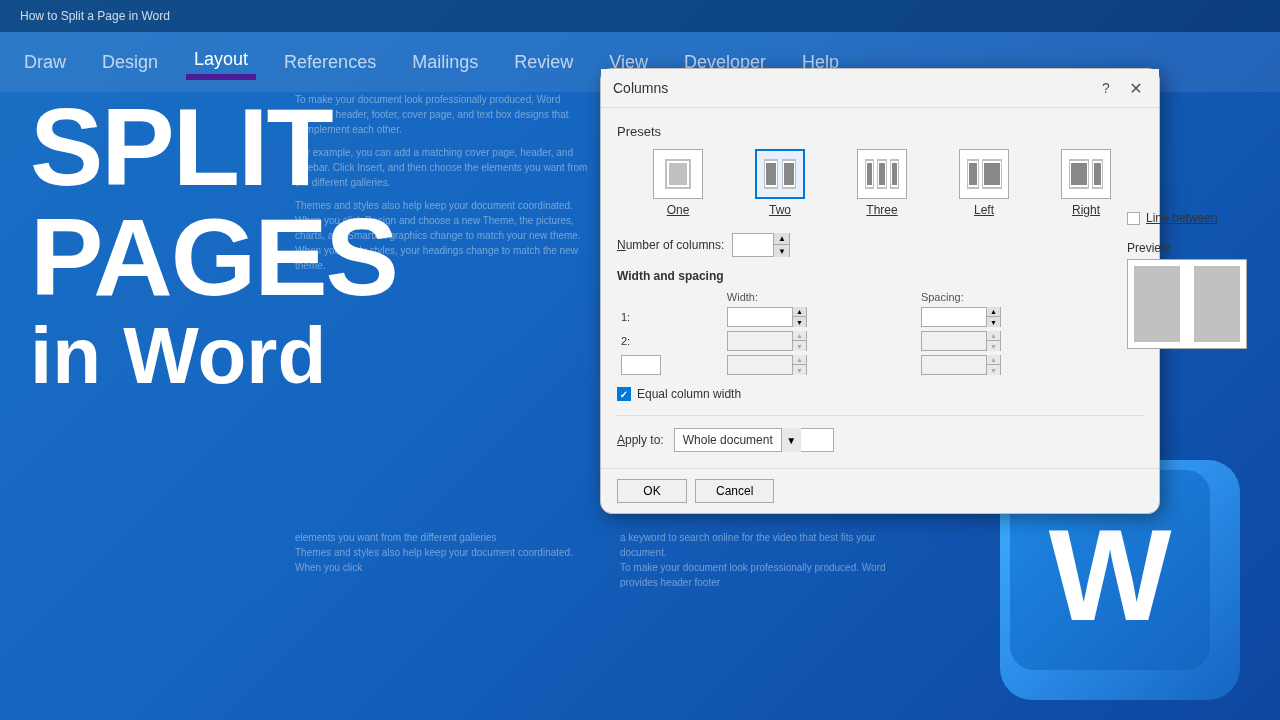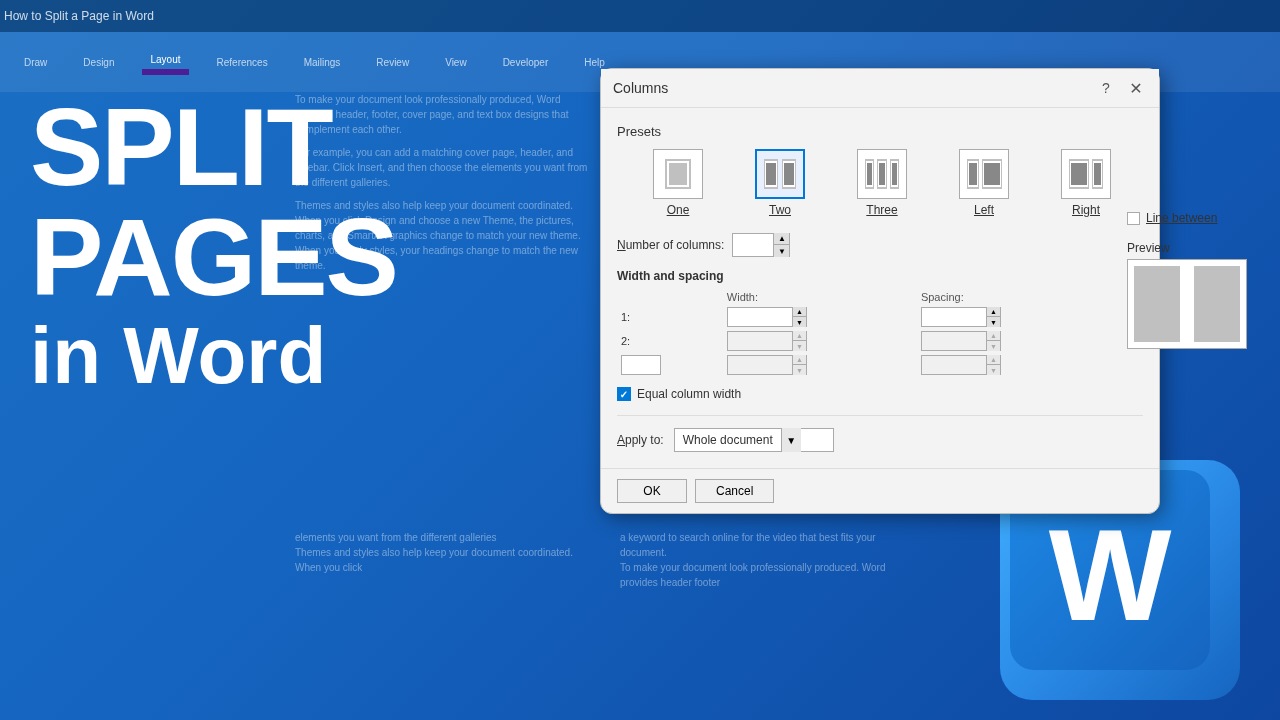--- a/index.html
+++ b/index.html
@@ -22,41 +22,41 @@
     
     .title-bar {
       position: absolute;
       top: 0;
       left: 0;
       right: 0;
       height: 32px;
       background: rgba(0,0,0,0.3);
       display: flex;
       align-items: center;
-      padding: 0 4px;
+      padding: 0 20px;
       color: rgba(255,255,255,0.8);
       font-size: 12px;
     }
 
     
     .ribbon {
       position: absolute;
       top: 32px;
       left: 0;
       right: 0;
       height: 60px;
       background: rgba(255,255,255,0.08);
       display: flex;
       align-items: center;
       padding: 0 16px;
       gap: 20px;
     }
     .ribbon-tab {
       color: rgba(255,255,255,0.7);
-      font-size: 10px;
+      font-size: 18px;
       padding: 4px 8px;
       cursor: pointer;
     }
     .ribbon-tab.active {
       color: white;
       border-bottom: 6px solid #4c1d95;
     }
 
     
     .hero-text {

